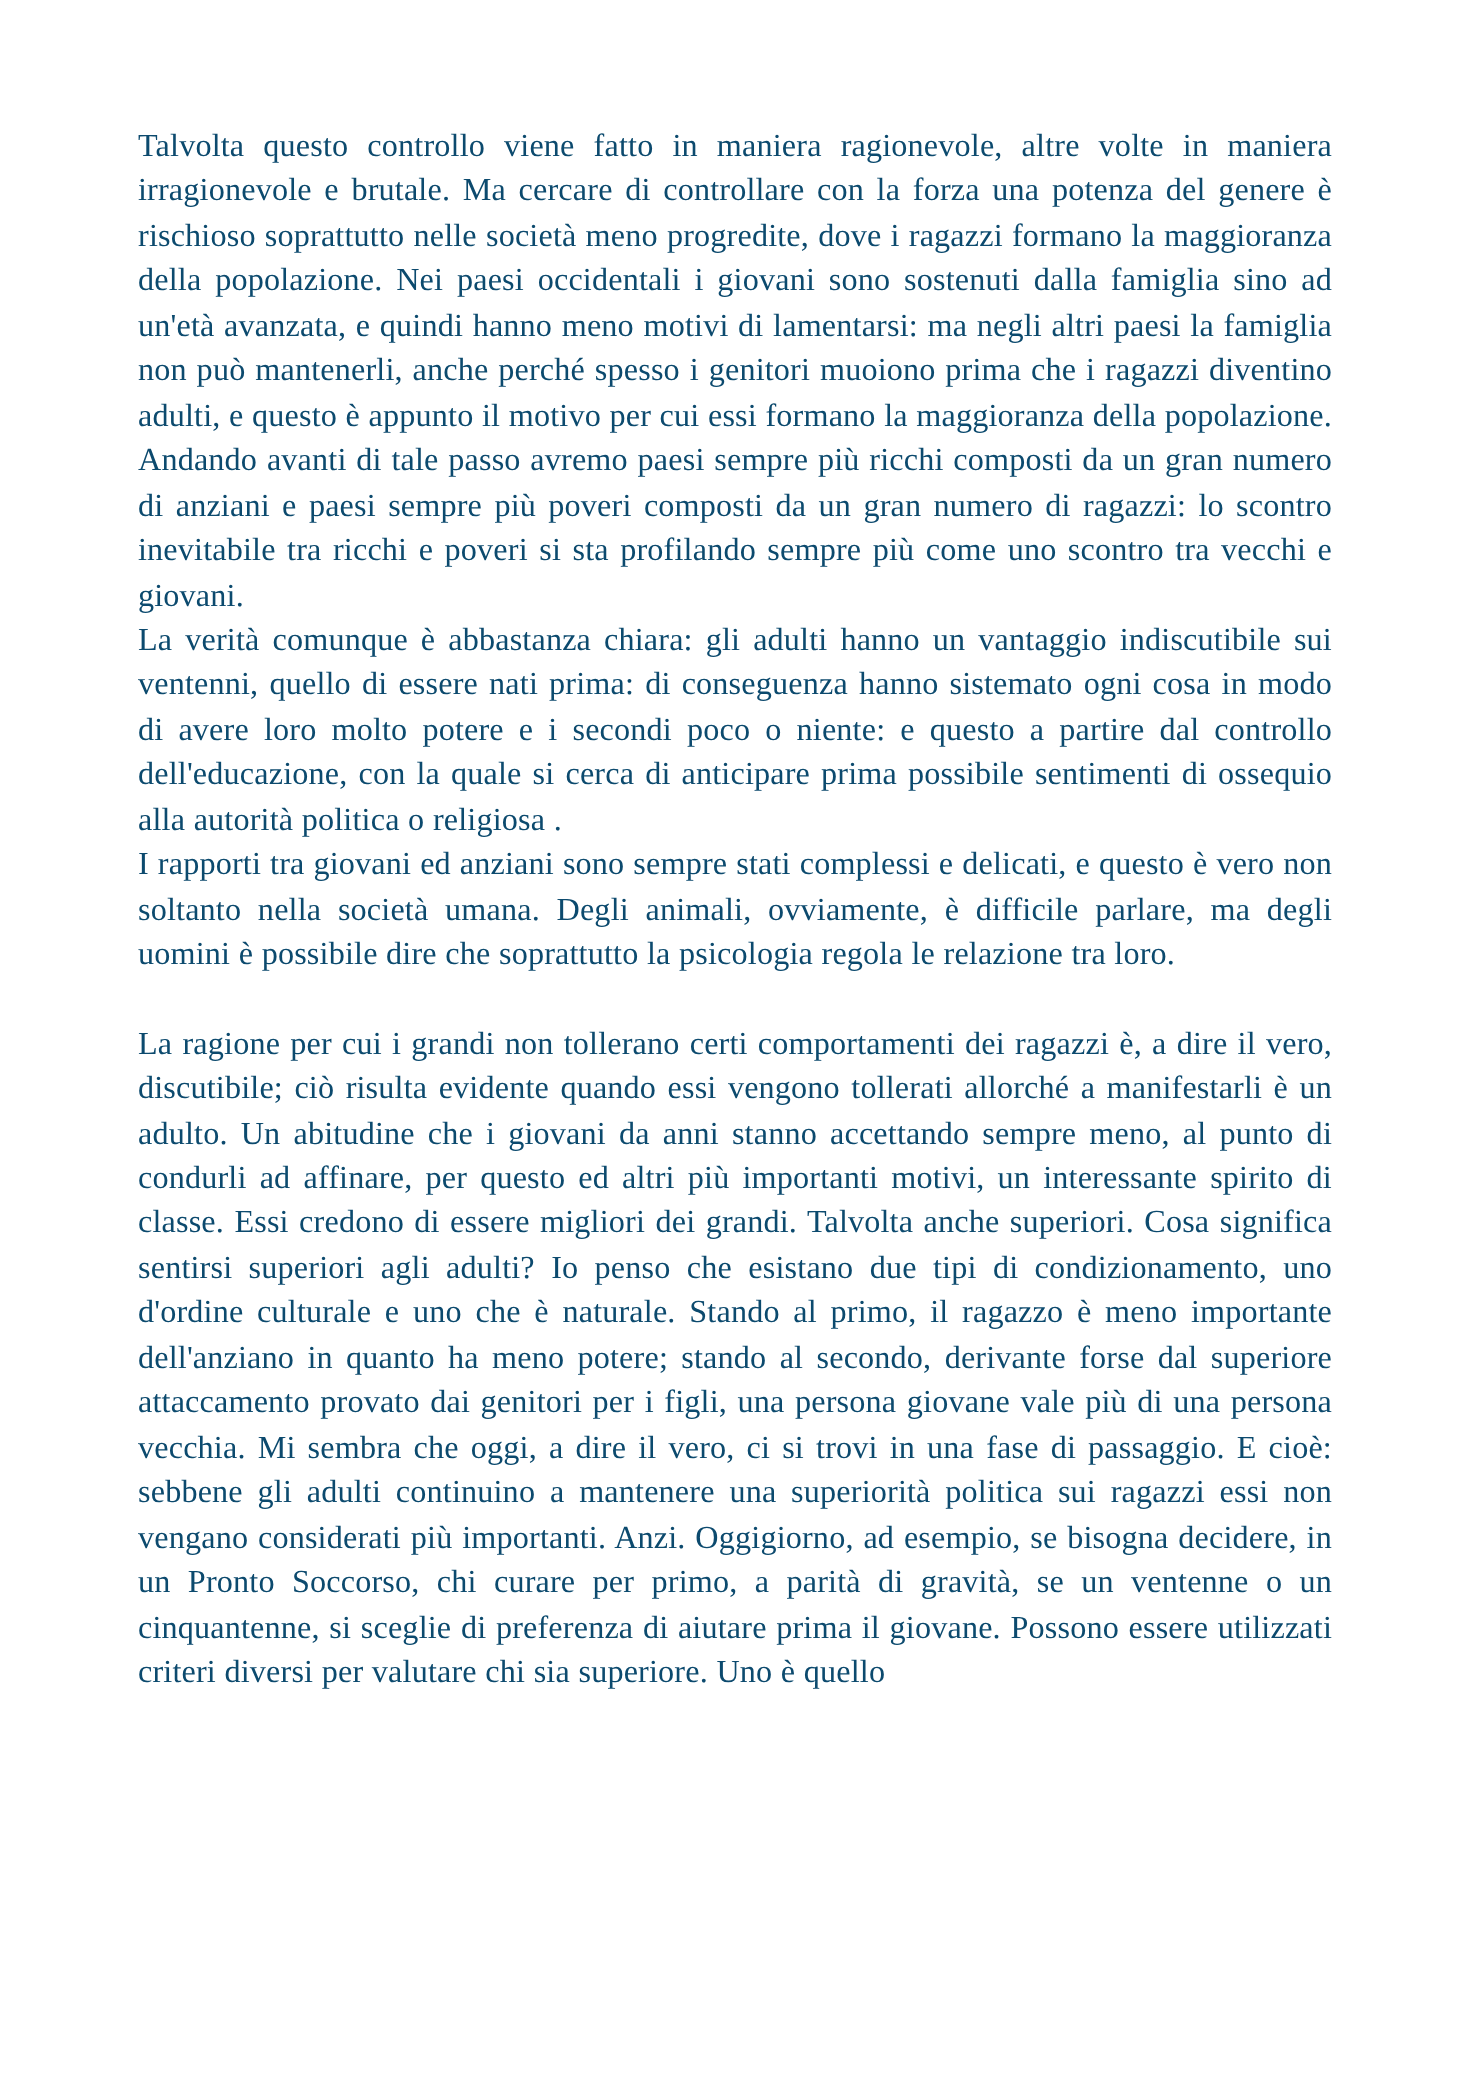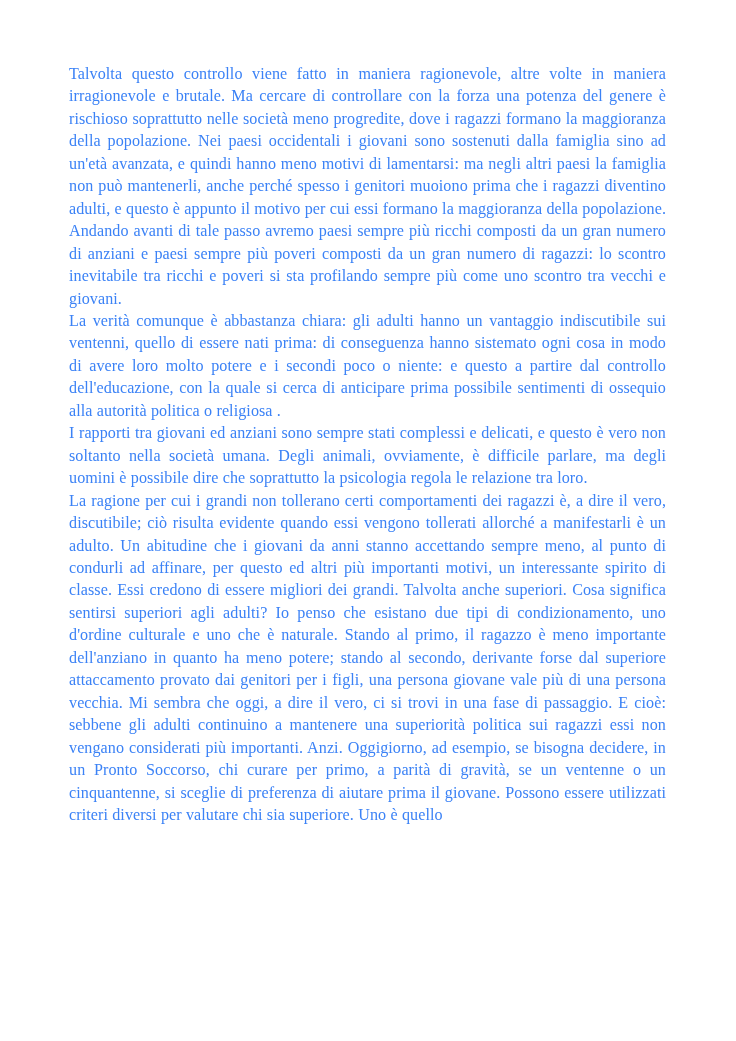--- a/index.html
+++ b/index.html
@@ -31,25 +31,26 @@
     margin: 0;
     padding: 0;
     font-size: 16.1px;
     line-height: 22.45px;
     text-align: justify;
     text-justify: inter-word;
     -webkit-hyphens: none;
     hyphens: none;
     word-spacing: 0.01em;
     letter-spacing: 0.005em;
-    color: #3b82f6;
+    color: #0c4a6e;
   }
   
   .para:last-child {
     margin-bottom: 0;
+    margin-top: 22px;
   }
 </style>
 </head>
 <body>
 
 <div class="page">
   <div class="text-column">
     <p class="para">Talvolta questo controllo viene fatto in maniera ragionevole, altre volte in maniera irragionevole e brutale. Ma cercare di controllare con la forza una potenza del genere è rischioso soprattutto nelle società meno progredite, dove i ragazzi formano la maggioranza della popolazione. Nei paesi occidentali i giovani sono sostenuti dalla famiglia sino ad un'età avanzata, e quindi hanno meno motivi di lamentarsi: ma negli altri paesi la famiglia non può mantenerli, anche perché spesso i genitori muoiono prima che i ragazzi diventino adulti, e questo è appunto il motivo per cui essi formano la maggioranza della popolazione. Andando avanti di tale passo avremo paesi sempre più ricchi composti da un gran numero di anziani e paesi sempre più poveri composti da un gran numero di ragazzi: lo scontro inevitabile tra ricchi e poveri si sta profilando sempre più come uno scontro tra vecchi e giovani.</p>
     <p class="para">La verità comunque è abbastanza chiara: gli adulti hanno un vantaggio indiscutibile sui ventenni, quello di essere nati prima: di conseguenza hanno sistemato ogni cosa in modo di avere loro molto potere e i secondi poco o niente: e questo a partire dal controllo dell'educazione, con la quale si cerca di anticipare prima possibile sentimenti di ossequio alla autorità politica o religiosa .</p>
     <p class="para">I rapporti tra giovani ed anziani sono sempre stati complessi e delicati, e questo è vero non soltanto nella società umana. Degli animali, ovviamente, è difficile parlare, ma degli uomini è possibile dire che soprattutto la psicologia regola le relazione tra loro.</p>

